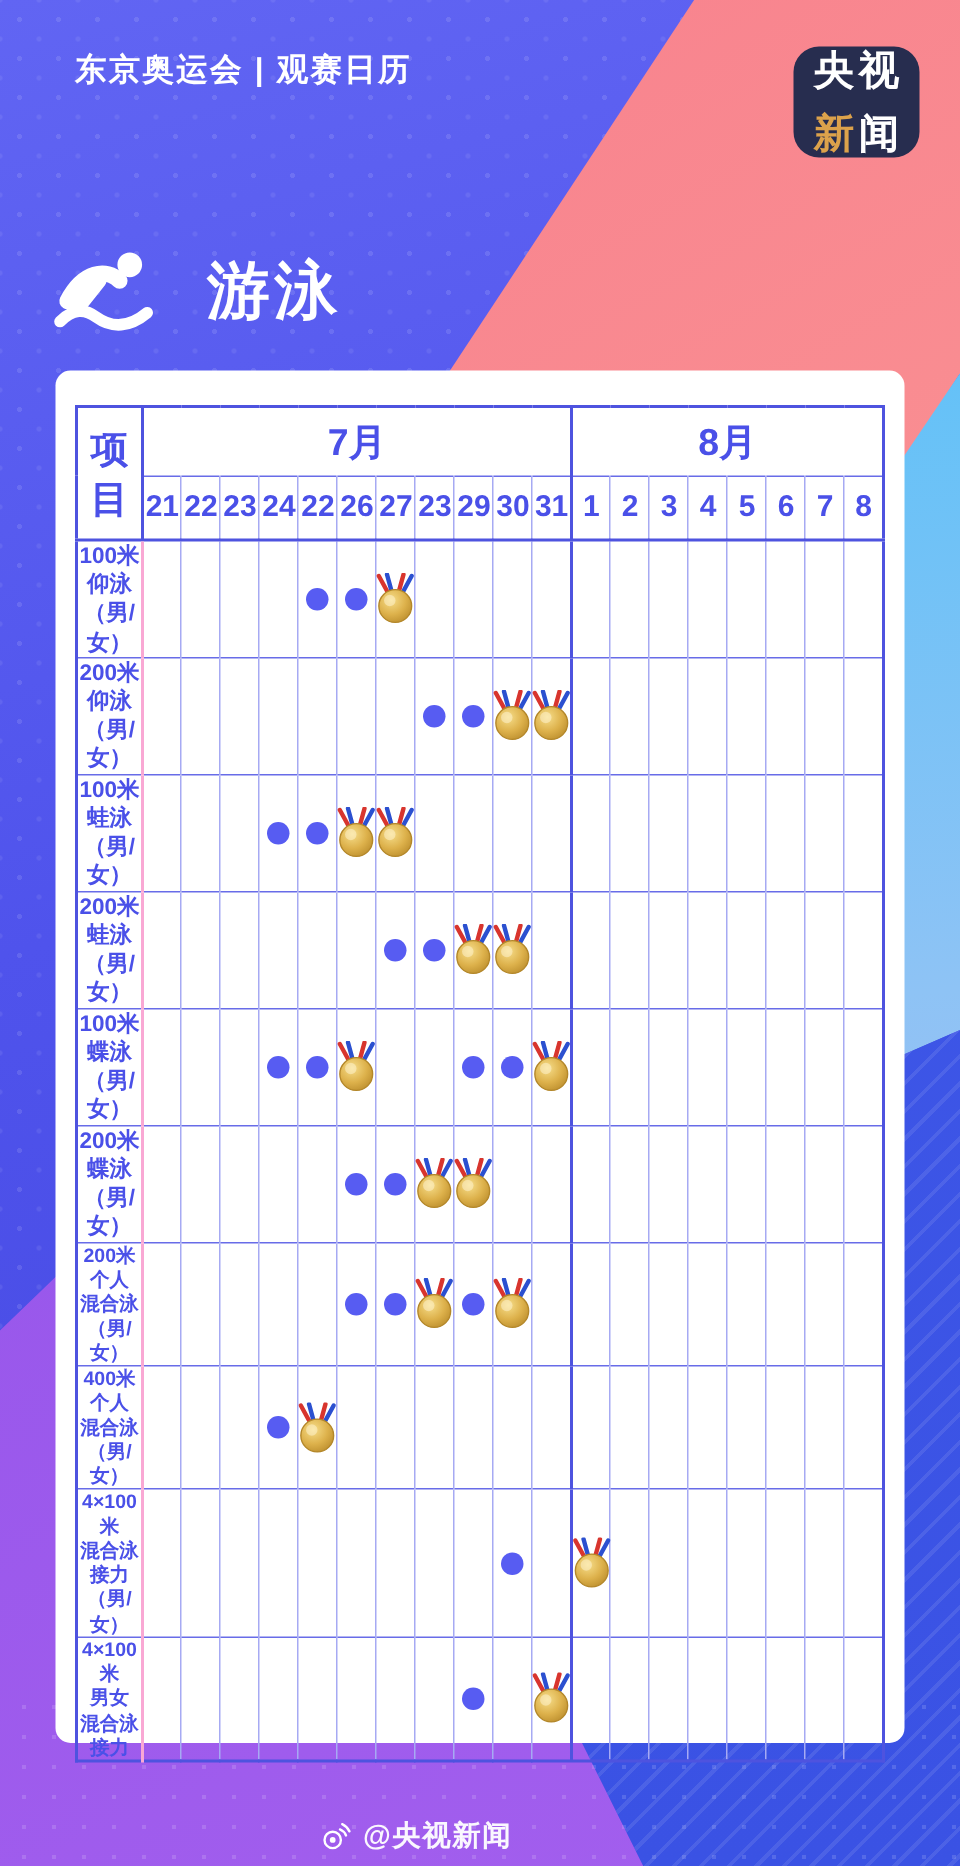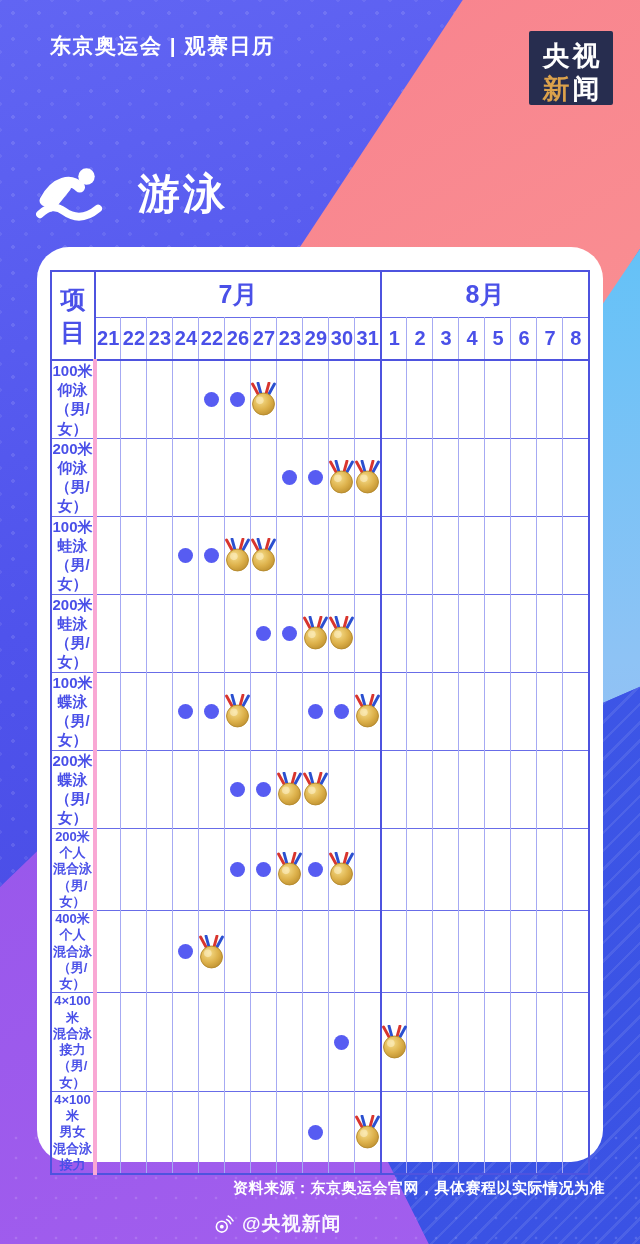--- a/index.html
+++ b/index.html
@@ -40,50 +40,50 @@
     background-image:radial-gradient(rgba(255,255,255,.25) 1.5px, transparent 1.6px);
     background-size:20px 20px; background-position:6px 4px;
   }
 
   .page-title {
     position:absolute; left:30px; top:32px; color:#fff;
     font-size:21px; font-weight:bold; letter-spacing:1.5px;margin-left:20px;
   }
   .logo {
     position:absolute; right:27px; top:31px; width:84px; height:74px;
-    background:#272d4f; border-radius:2px; color:#fff;
-    display:flex; flex-direction:column; align-items:center; justify-content:flex-end;
+    background:#272d4f; border-radius:17px; color:#fff;
+    display:flex; flex-direction:column; align-items:center; justify-content:space-between;
     font-size:27px; font-weight:bold; line-height:1.2; letter-spacing:3px; text-indent:3px;
   }
   .logo .gold { color:#dca24b; font-style:normal; }
 
   .sport { position:absolute; left:36px; top:163px; display:flex; align-items:center; }
   .sport h1 { color:#fff; font-size:42px; font-weight:800; letter-spacing:3px; margin-left:32px; }
   .swim-icon { width:70px; height:62px; display:block; }
 
   .card {
     position:absolute; left:37px; top:247px; width:566px; height:915px;
-    background:#fff; border-radius:32px;
+    background:#fff; border-radius:10px;
   }
   table.schedule {
     margin:23px auto 0; border-collapse:collapse; table-layout:fixed; width:538px;
     color:#4a50e8;
   }
   table.schedule { border:2.5px solid #4e53df; }
   .schedule th, .schedule td {
     border-left:1px solid #a6aaf3; border-right:1px solid #a6aaf3;
     text-align:center; vertical-align:middle; padding:0;
   }
   .schedule tr { border-top:1.5px solid #686ce8; border-bottom:1.5px solid #686ce8; }
   .schedule tr.months th { height:46px; font-size:25px; font-weight:bold; }
   .schedule tr.days { border-bottom:2px solid #4e53df; }
   .schedule tr.days th { height:43px; font-size:20px; font-weight:700; }
   .schedule tbody tr { height:78px; }
   .schedule th.item-head { font-size:18px; font-weight:bold; border-right:2px solid #4e53df; }
-  .schedule th.evt { font-size:15px; font-weight:600; line-height:1.28; border-right:4px solid #f9a8d4; }
+  .schedule th.evt { font-size:15px; font-weight:600; line-height:1.28; border-right:2px solid #f9a8d4; }
   .schedule th.evt.small { font-size:13px; line-height:1.25; }
   .schedule .month-start { border-left:2px solid #4e53df; }
   .cell { display:flex; justify-content:center; align-items:center; height:100%; }
   .dot { width:15px; height:15px; border-radius:50%; background:#575cf2; flex-shrink:0; }
   .medal { flex-shrink:0; display:block; }
 
   .footer-source {
     position:absolute; right:35px; top:1179px; color:#fff;
     font-size:15px; font-weight:bold; letter-spacing:.5px;
   }
@@ -966,21 +966,20 @@
               <div class="cell"></div>
             </td>
             <td class="">
               <div class="cell"></div>
             </td>
           </tr>
         </tbody>
       </table>
   </div>
 
-  <div class="footer-source">资料来源：东京奥运会官网，具体赛程以实际情况为准</div>
   <div class="weibo">
     <svg width="22" height="22" viewBox="0 0 25 24" fill="none" stroke="#ffffff">
       <circle cx="10" cy="15" r="6.2" stroke-width="1.8"></circle>
       <circle cx="10" cy="15" r="2.2" fill="#ffffff" stroke="none"></circle>
       <path d="M15.5 7 a8 8 0 0 1 4.6 4.6" stroke-width="1.8" stroke-linecap="round"></path>
       <path d="M17.2 3 a11.5 11.5 0 0 1 5.5 5.5" stroke-width="1.8" stroke-linecap="round"></path>
     </svg>
     <span>@央视新闻</span>
   </div>
 

